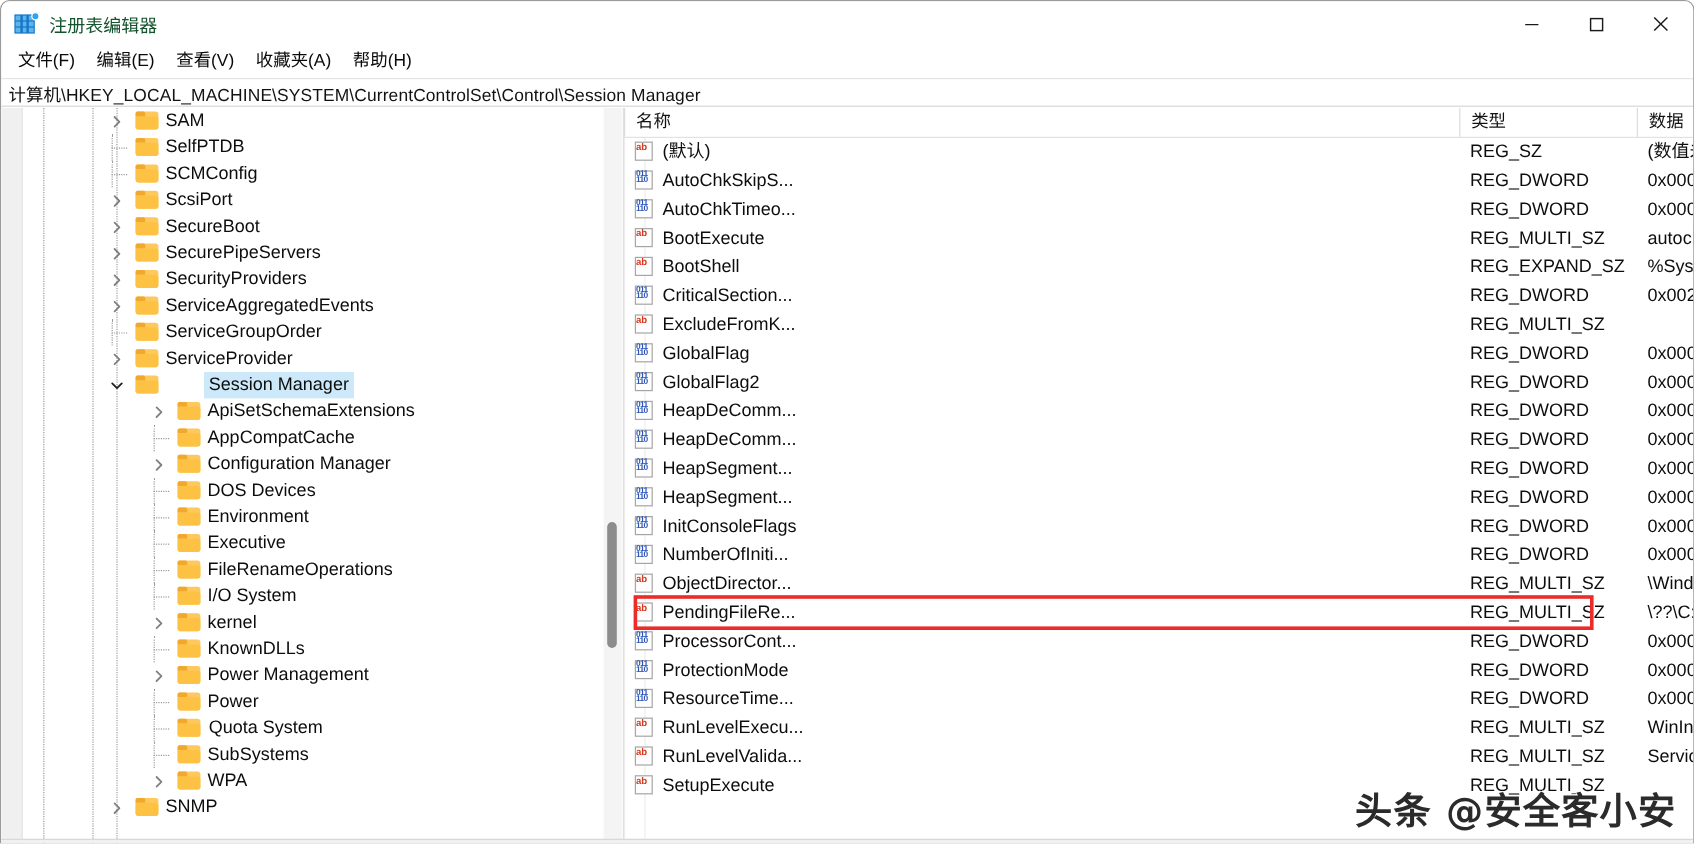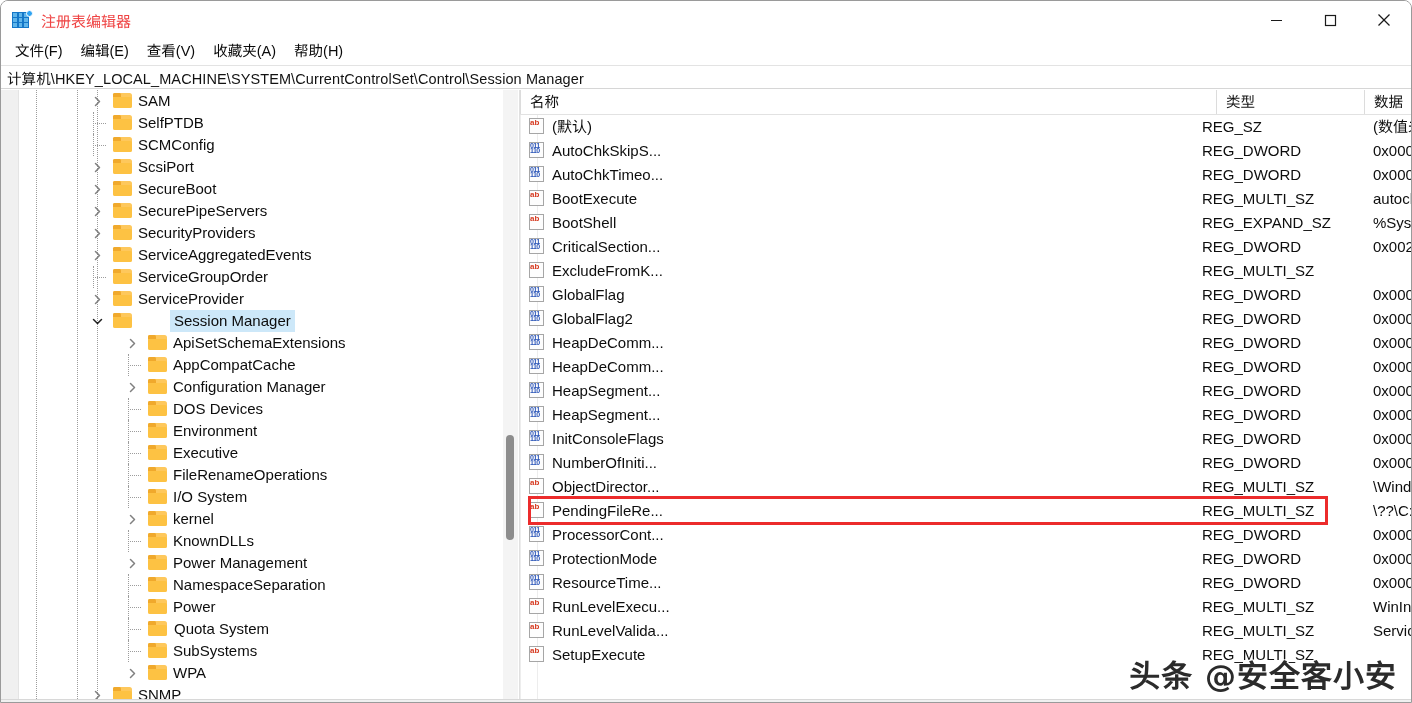--- a/index.html
+++ b/index.html
@@ -62,21 +62,21 @@
     right: -1px; top: 0px;
     width: 7px; height: 7px;
     border-radius: 50%;
     background: #2ea3f2;
     border: 1px solid #ffffff;
     box-sizing: border-box;
   }
   #title-text {
     margin-left: 9px;
     font-size: 15px;
-    color: #ef4444;
+    color: #14532d;
     white-space: nowrap;
   }
   #win-controls {
     position: absolute;
     right: 0; top: 0;
     height: 38px;
     display: flex;
   }
   .win-btn {
     width: 54px; height: 38px;
@@ -318,21 +318,21 @@
   }
   .vname {
     position: absolute;
     left: 32px; top: 0;
     height: 24px; line-height: 24px;
     font-size: 15px;
     color: #0d0d0d;
   }
   .vtype {
     position: absolute;
-    left: 682px; top: 0;
+    left: 705px; top: 0;
     height: 24px; line-height: 24px;
     font-size: 15px;
     color: #0d0d0d;
   }
   .vdata {
     position: absolute;
     left: 853px; top: 0;
     height: 24px; line-height: 24px;
     font-size: 15px;
     color: #0d0d0d;
@@ -696,30 +696,20 @@
             <span class="tlabel" style="left: 172px;">Power Management</span>
           </div>
           <div class="tnode">
             <span class="elbow" style="left: 127px; top: 11px; width: 13px;"></span>
             <span class="vline" style="left: 127px; top: 0px; height: 22px;"></span>
             <span class="folder" style="left: 147px; top: 3px;">
               <span class="back"></span>
               <span class="tab"></span>
               <span class="front"></span>
             </span>
-            <span class="tlabel" style="left: 172px;">NamespaceSeparation</span>
-          </div>
-          <div class="tnode">
-            <span class="elbow" style="left: 127px; top: 11px; width: 13px;"></span>
-            <span class="vline" style="left: 127px; top: 0px; height: 22px;"></span>
-            <span class="folder" style="left: 147px; top: 3px;">
-              <span class="back"></span>
-              <span class="tab"></span>
-              <span class="front"></span>
-            </span>
             <span class="tlabel" style="left: 172px;">Power</span>
           </div>
           <div class="tnode">
             <span class="elbow" style="left: 127px; top: 11px; width: 13px;"></span>
             <span class="vline" style="left: 127px; top: 0px; height: 22px;"></span>
             <span class="folder" style="left: 147px; top: 3px;">
               <span class="back"></span>
               <span class="tab"></span>
               <span class="front"></span>
             </span>

